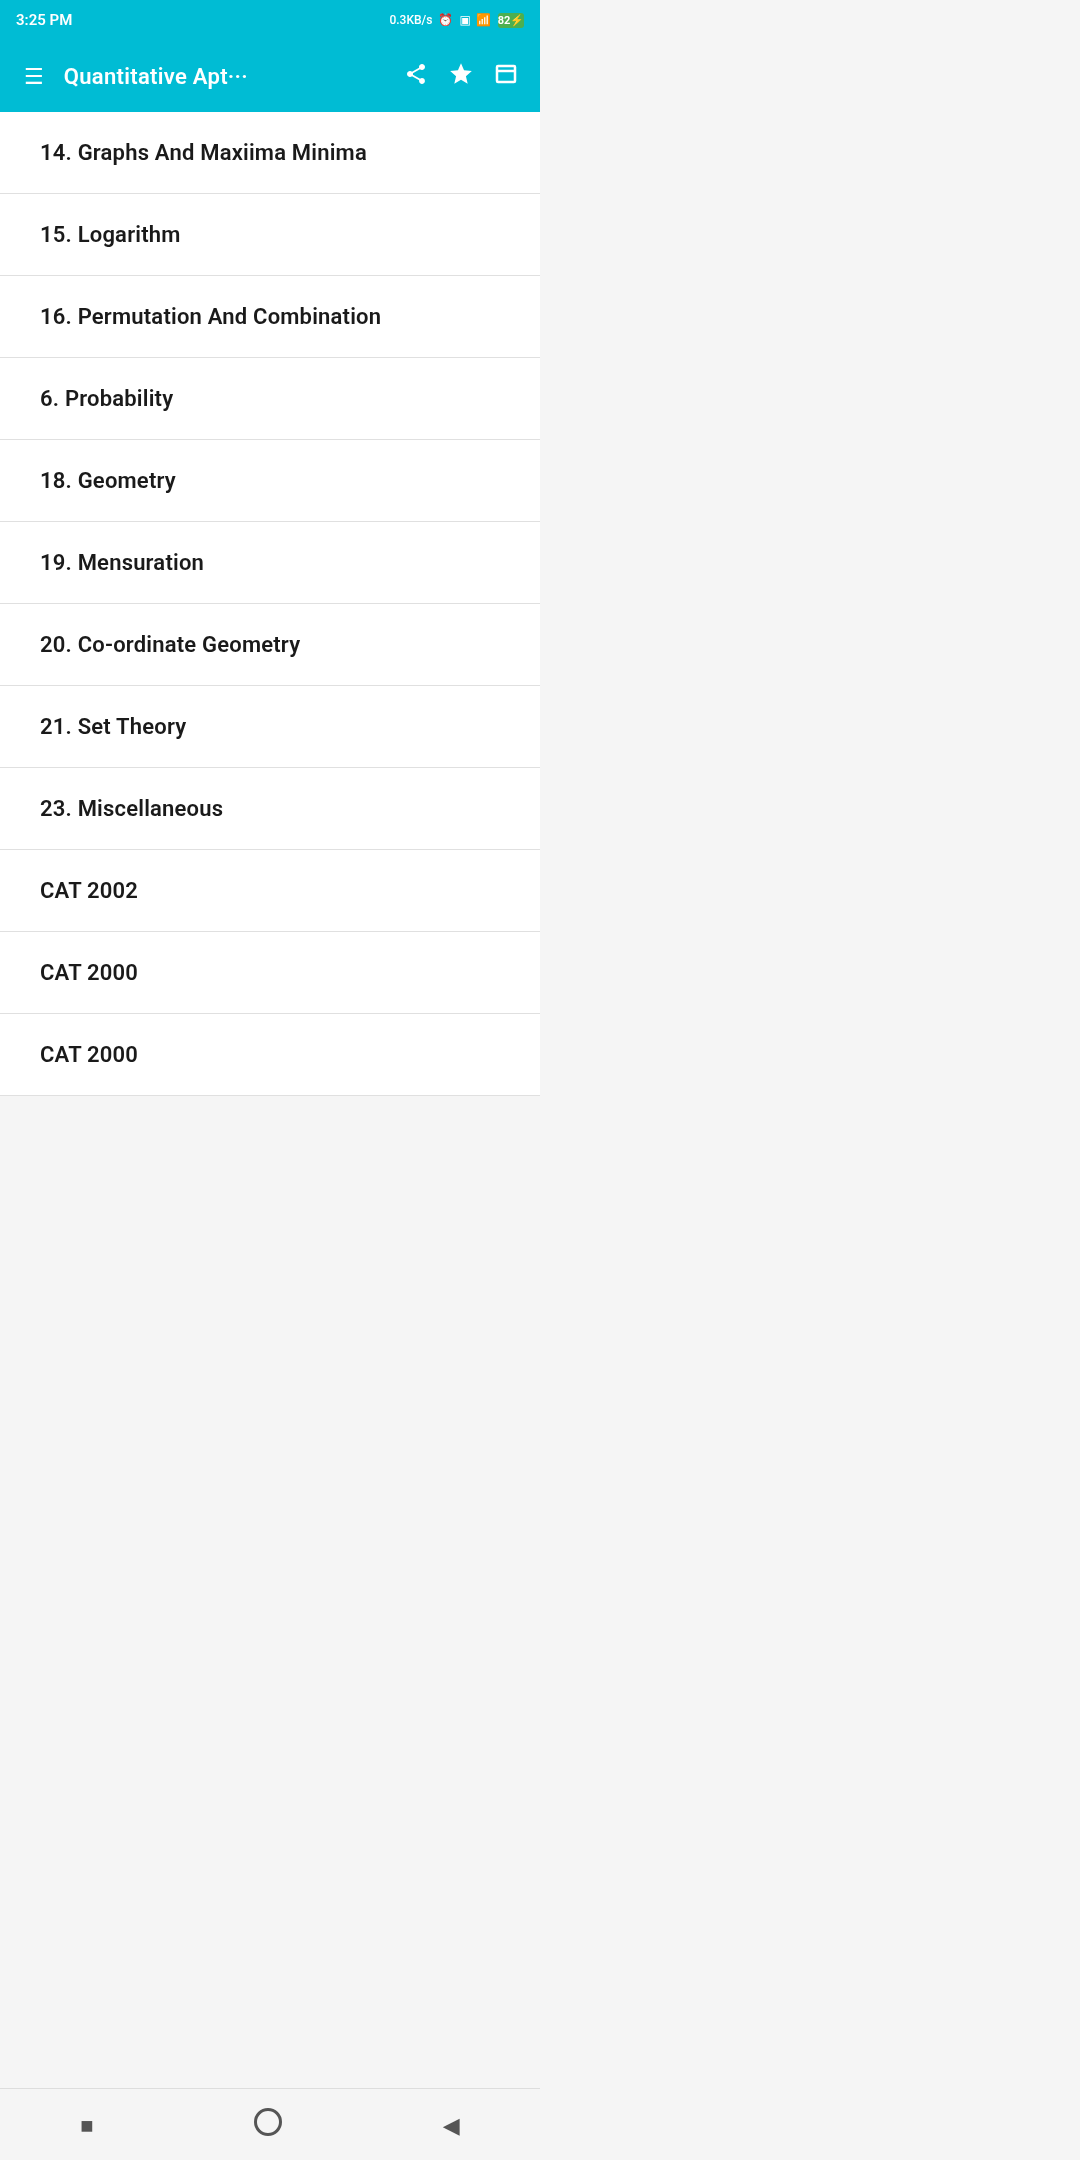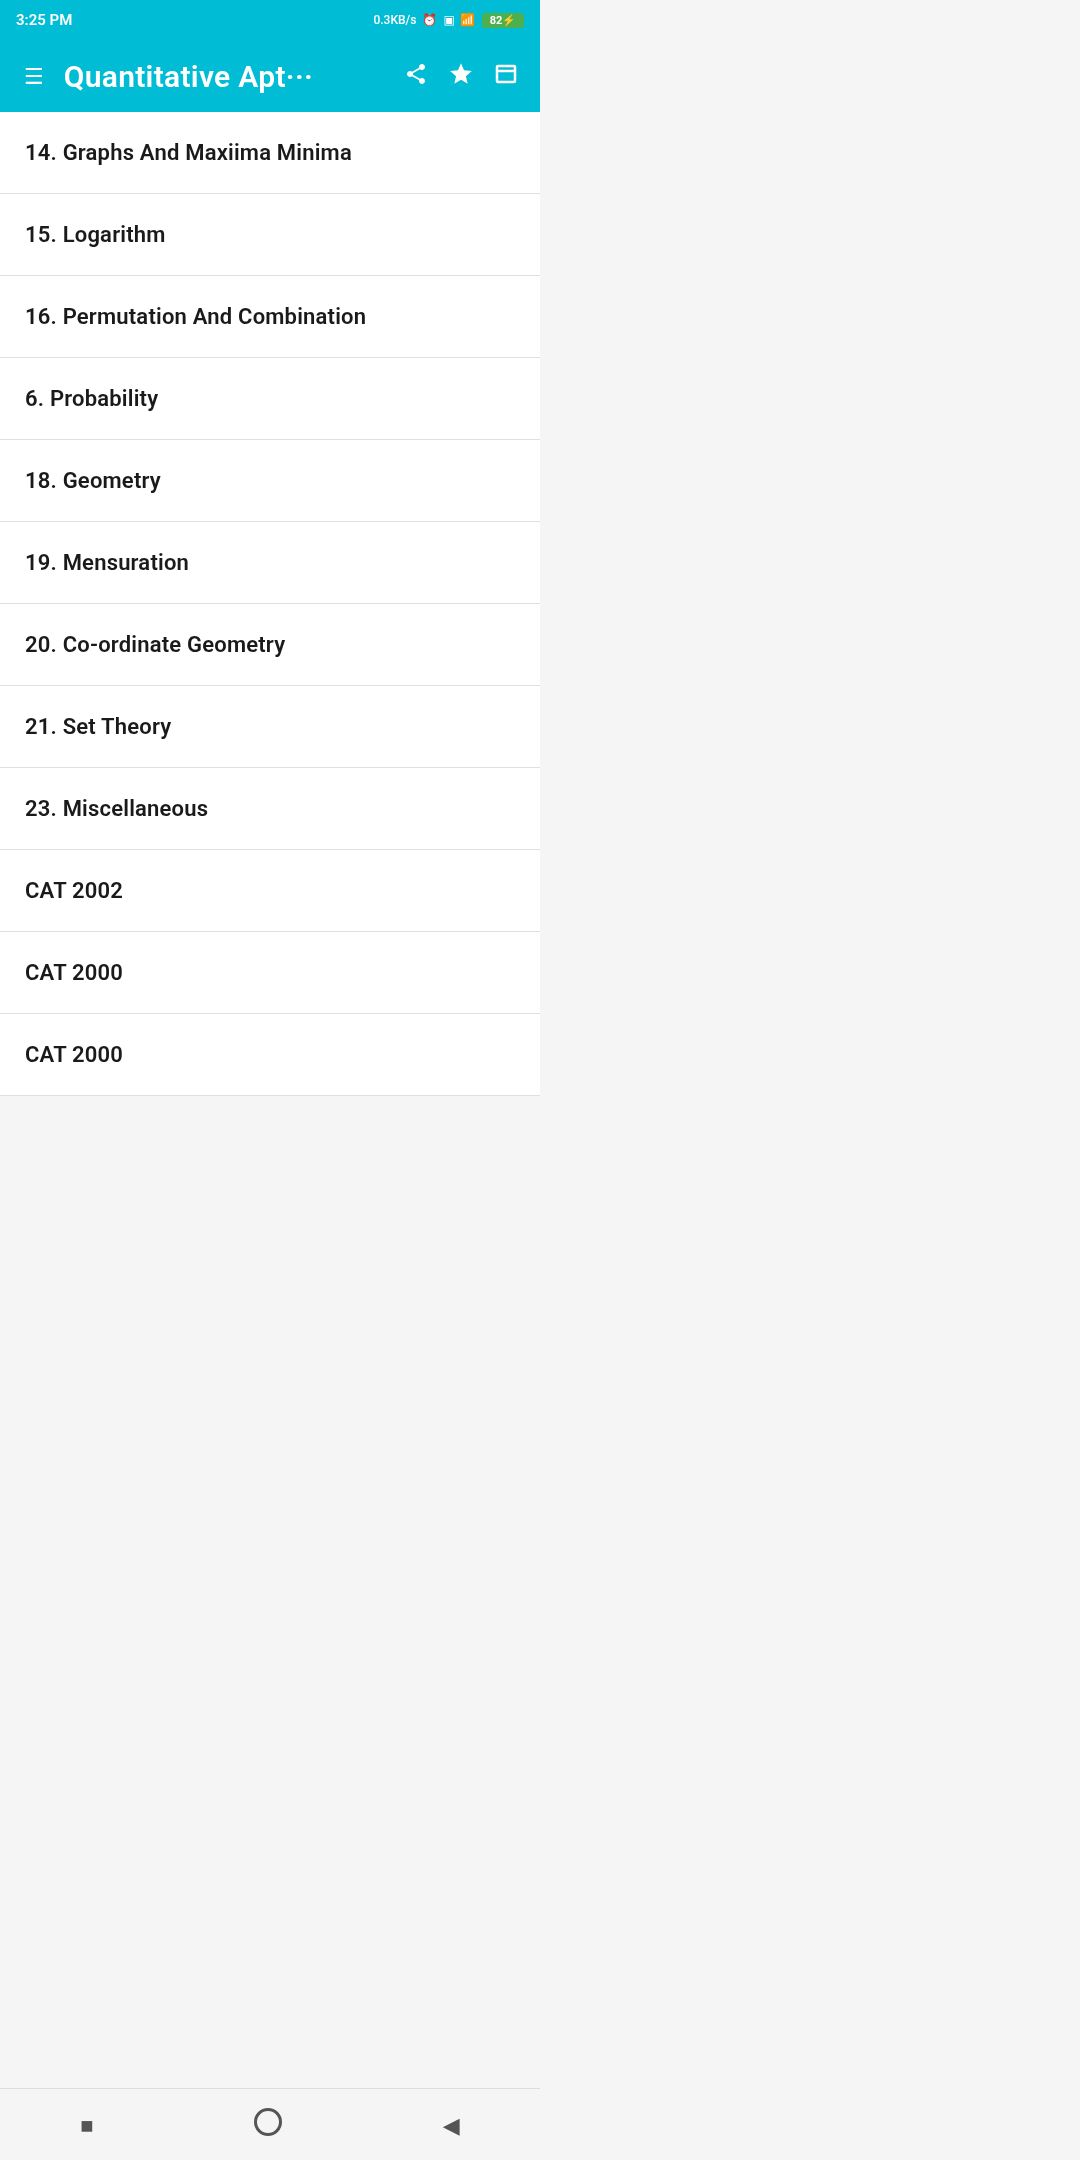--- a/index.html
+++ b/index.html
@@ -38,21 +38,21 @@
       gap: 6px;
       font-size: 12px;
     }
 
     .battery-icon {
       display: inline-flex;
       align-items: center;
       background: #4caf50;
       color: white;
       border-radius: 3px;
-      padding: 1px 8px;
+      padding: 1px 0;
       font-size: 11px;
       font-weight: bold;
     }
 
     
     .app-bar {
       background: #00bcd4;
       color: white;
       display: flex;
       align-items: center;
@@ -62,21 +62,21 @@
     }
 
     .app-bar-menu {
       font-size: 22px;
       cursor: pointer;
       padding: 8px;
     }
 
     .app-bar-title {
       flex: 1;
-      font-size: 30px;
+      font-size: 22px;
       font-weight: 600;
       letter-spacing: 0.3px;
     }
 
     .app-bar-icons {
       display: flex;
       gap: 8px;
       align-items: center;
     }
 
@@ -87,21 +87,21 @@
     }
 
     
     .list-container {
       background: white;
     }
 
     .list-item {
       display: flex;
       align-items: center;
-      padding: 28px 25px;
+      padding: 28px 40px;
       border-bottom: 1px solid #e0e0e0;
       cursor: pointer;
       background: white;
     }
 
     .list-item-text {
       font-size: 22px;
       font-weight: 600;
       color: #1a1a1a;
       letter-spacing: 0.2px;

